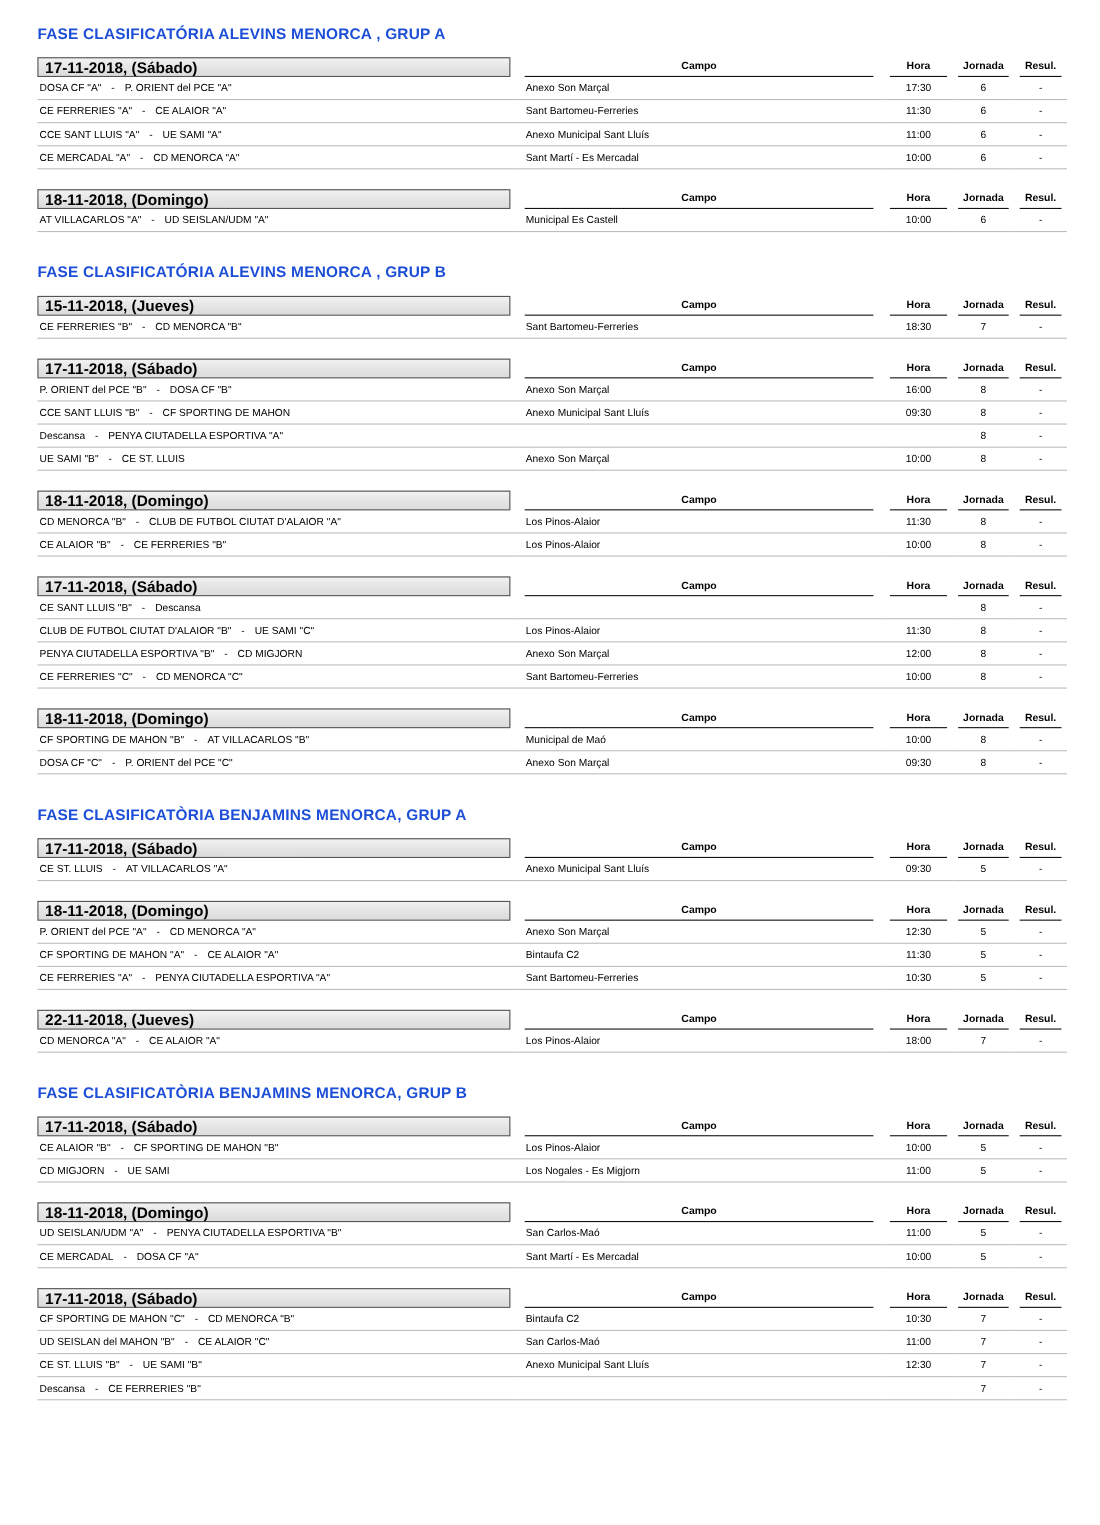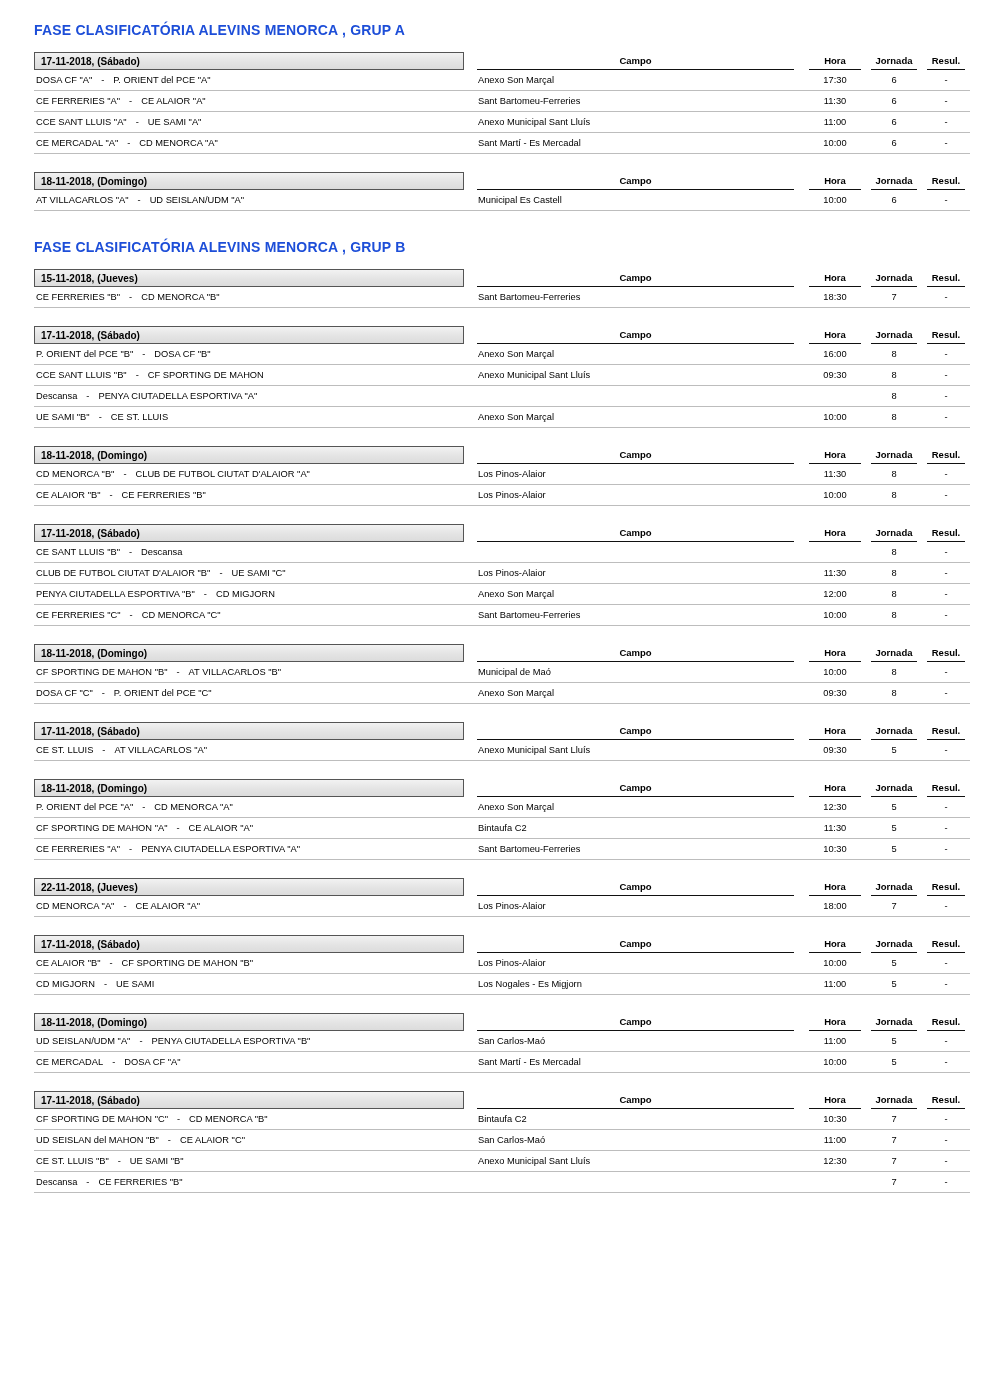--- a/index.html
+++ b/index.html
@@ -55,21 +55,21 @@
     padding: 0;
     vertical-align: bottom;
   }
   .datebar {
     display: block;
     height: 17px;
     line-height: 17px;
     box-sizing: border-box;
     border: 1px solid #555555;
     background: linear-gradient(to bottom, #f2f2f2 0%, #e4e4e4 55%, #dcdcdc 100%);
-    font-size: 10px;
+    font-size: 14px;
     font-weight: bold;
     color: #000;
     padding: 0 0 16px 6px;
     white-space: nowrap;
     margin-right: 8px;
   }
   .colhdr {
     display: block;
     font-size: 9.5px;
     font-weight: bold;
@@ -464,20 +464,21 @@
                 <td class="campo">Anexo Son Marçal</td>
                 <td class="hora">09:30</td>
                 <td class="jorn">8</td>
                 <td class="res">-</td>
               </tr>
             </tbody>
           </table>
         </div>
       </div>
       <div class="section">
+        <div class="section-title">FASE CLASIFICATÒRIA BENJAMINS MENORCA, GRUP A</div>
         <div class="day-block">
           <table class="day-table">
             <colgroup>
               <col class="c-match">
               <col class="c-campo">
               <col class="c-hora">
               <col class="c-jorn">
               <col class="c-res">
             </colgroup>
             <thead>
@@ -597,20 +598,21 @@
                 <td class="campo">Los Pinos-Alaior</td>
                 <td class="hora">18:00</td>
                 <td class="jorn">7</td>
                 <td class="res">-</td>
               </tr>
             </tbody>
           </table>
         </div>
       </div>
       <div class="section">
+        <div class="section-title">FASE CLASIFICATÒRIA BENJAMINS MENORCA, GRUP B</div>
         <div class="day-block">
           <table class="day-table">
             <colgroup>
               <col class="c-match">
               <col class="c-campo">
               <col class="c-hora">
               <col class="c-jorn">
               <col class="c-res">
             </colgroup>
             <thead>

